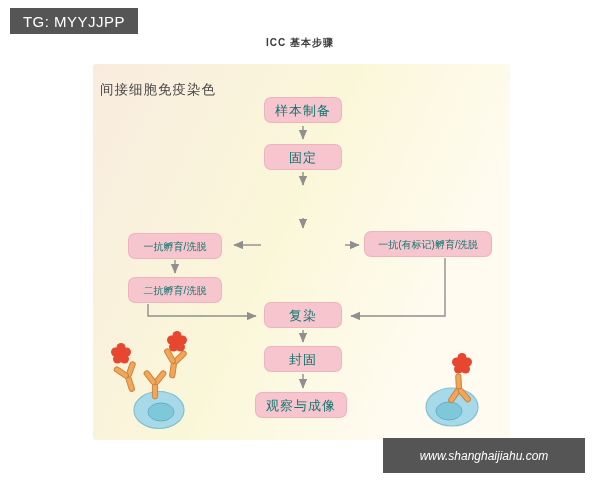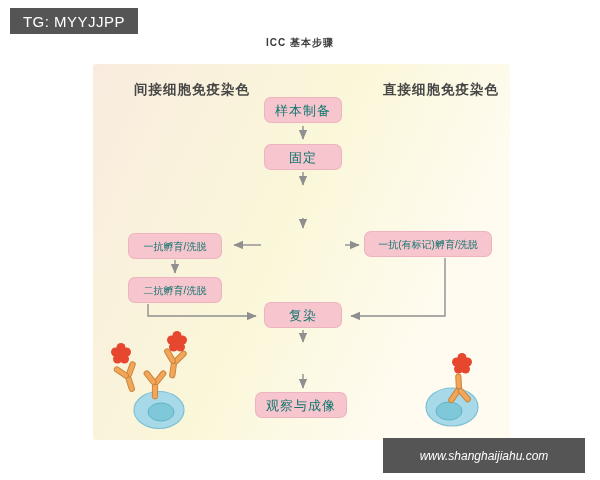--- a/index.html
+++ b/index.html
@@ -16,22 +16,22 @@
   .badge-br{left:383px;top:438px;width:202px;height:35px;font-size:12px;font-style:italic;}
   .title{
     position:absolute;left:0;top:36px;width:600px;text-align:center;
     font-size:10px;font-weight:bold;color:#3a3a3a;letter-spacing:1px;
   }
   .panel{
     position:absolute;left:93px;top:64px;width:417px;height:376px;border-radius:3px;
     background:linear-gradient(115deg,#f9ecdf 0%,#faf7d9 45%,#fffbf0 78%);
   }
   .col-header{
-    position:absolute;top:81px;width:150px;text-align:right;
-    font-size:13.5px;font-weight:bold;color:#474747;letter-spacing:1px;
+    position:absolute;top:81px;width:150px;text-align:left;
+    font-size:13.5px;font-weight:normal;color:#474747;letter-spacing:1px;
   }
   .col-header.left{left:100px;}
   .col-header.right{left:349px;}
   .box{
     position:absolute;height:26px;line-height:26px;text-align:center;
     background:#f6c5ce;border:1px solid rgba(222,150,165,.35);border-radius:7px;
     box-sizing:border-box;
     font-size:13px;font-weight:500;color:#0f766e;letter-spacing:1px;
   }
   .box.small{font-size:10px;letter-spacing:0;}
@@ -42,21 +42,20 @@
 
 <div class="canvas">
 
   <div class="badge badge-tl">TG: MYYJJPP</div>
 
   <div class="title">ICC 基本步骤</div>
 
   <div class="panel"></div>
 
   <div class="col-header left">间接细胞免疫染色</div>
-  <div class="col-header right">直接细胞免疫染色</div>
 
   <svg class="overlay" width="600" height="480" viewBox="0 0 600 480">
     <defs>
       <marker id="ah" markerWidth="9" markerHeight="8" refX="6.5" refY="3" orient="auto">
         <path d="M0,0 L7,3 L0,6 z" fill="#8f8f8f"></path>
       </marker>
       <g id="ab">
         <rect x="-2.6" y="-1" width="5.2" height="16" rx="2.6" fill="#f3a55a" stroke="#c8863c" stroke-width="1"></rect>
         <g transform="rotate(38)">
             <rect x="-2.6" y="-16" width="5.2" height="16" rx="2.6" fill="#f3a55a" stroke="#c8863c" stroke-width="1"></rect>
@@ -102,20 +101,21 @@
       <ellipse cx="452" cy="407" rx="26" ry="19" fill="#a7d9e8" stroke="#7cc0d4" stroke-width="1.2"></ellipse>
       <ellipse cx="449" cy="411" rx="13" ry="9" fill="#7fc8da" stroke="#62b2c6" stroke-width="1"></ellipse>
       <use href="#ab" transform="translate(459,389) rotate(177)"></use>
       <use href="#lab" transform="translate(462,364)"></use>
     </g>
   </svg>
 
   <div class="box" style="left:264px;top:97px;width:78px">样本制备</div>
   <div class="box" style="left:264px;top:144px;width:78px">固定</div>
   <div class="box" style="left:264px;top:302px;width:78px">复染</div>
+  <div class="box" style="left:264px;top:346px;width:78px">封固</div>
   <div class="box" style="left:255px;top:392px;width:92px">观察与成像</div>
 
   <div class="box small" style="left:128px;top:233px;width:94px">一抗孵育/洗脱</div>
   <div class="box small" style="left:128px;top:277px;width:94px">二抗孵育/洗脱</div>
 
   <div class="box small" style="left:364px;top:231px;width:128px">一抗(有标记)孵育/洗脱</div>
 
   <div class="badge badge-br">www.shanghaijiahu.com</div>
 
 </div>

